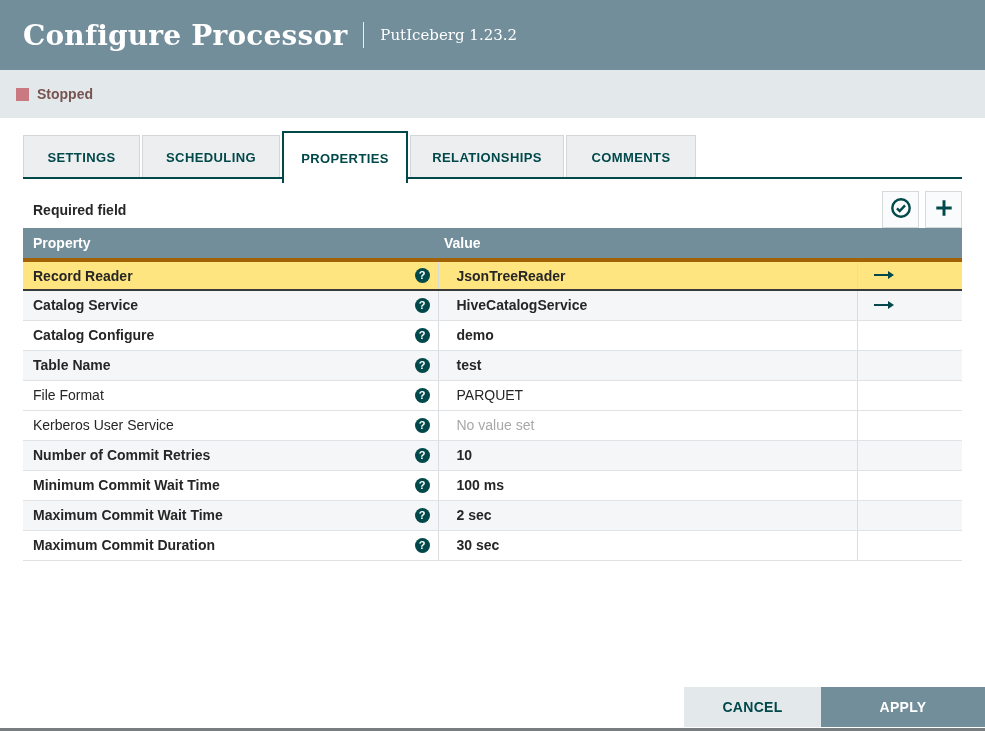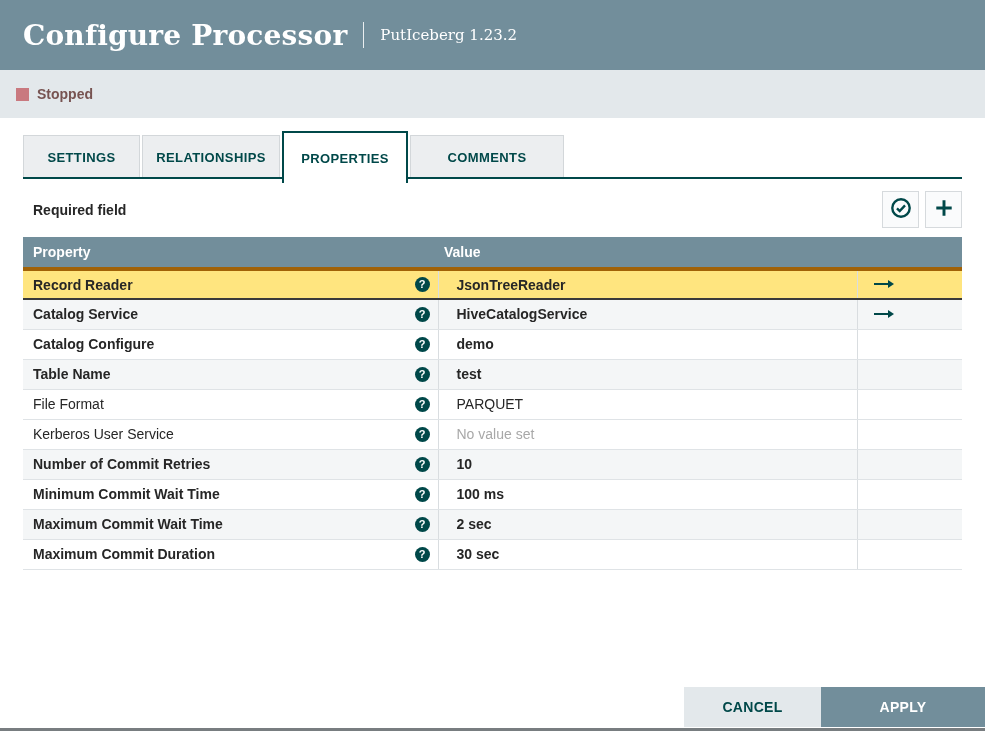--- a/index.html
+++ b/index.html
@@ -44,21 +44,21 @@
   .tab:nth-child(5){width:130px;}
   .tab.active{background:#fff;border:2px solid var(--accent);border-bottom:none;height:52px;position:relative;z-index:1;}
 
   
   .toolbar{margin-top:12px;display:flex;align-items:center;justify-content:space-between;}
   .required-field{font-size:14px;font-weight:700;color:var(--text);padding-left:10px;}
   .toolbar-actions{display:flex;gap:6px;}
   .icon-btn{width:37px;height:37px;background:#fafbfc;border:1px solid #d6dadd;display:flex;align-items:center;justify-content:center;cursor:pointer;padding:0;}
 
   
-  table{width:100%;border-collapse:collapse;margin-top:9px;table-layout:fixed;}
+  table{width:100%;border-collapse:collapse;table-layout:fixed;}
   col.c-prop{width:415px;}
   col.c-goto{width:105px;}
   thead th{background:var(--slate);color:#fff;font-size:14px;font-weight:700;text-align:left;height:32px;}
   th.h-prop{padding-left:10px;}
   th.h-value{padding-left:6px;}
   tbody td{height:30px;border-bottom:1px solid #dfe3e6;font-size:14px;color:var(--text);background:#fff;}
   tr.alt td{background:var(--altrow);}
   tr.required td{font-weight:700;}
   tr.selected td{background:var(--selyellow);border-top:4px solid #a16207;border-bottom:2px solid #3a3a3a;}
   td.prop-cell{padding:0 8px 0 10px;}
@@ -90,22 +90,23 @@
 
   <div class="status-bar">
     <span class="status-swatch"></span>
     <span class="status-label">Stopped</span>
   </div>
 
   <div class="content">
 
     <div class="tabs" id="tabs">
         <div class="tab">SETTINGS</div>
+        <div class="tab">SCHEDULING</div>
+        <div class="tab active">PROPERTIES</div>
         <div class="tab">RELATIONSHIPS</div>
-        <div class="tab active">PROPERTIES</div>
         <div class="tab">COMMENTS</div>
       </div>
 
     <div class="toolbar">
       <div class="required-field">Required field</div>
       <div class="toolbar-actions">
         <button class="icon-btn" title="">
           <span>
             <svg width="22" height="22" viewBox="0 0 24 24">
               <circle cx="12" cy="12" r="9.5" fill="none" stroke="#004849" stroke-width="2.6"></circle>

